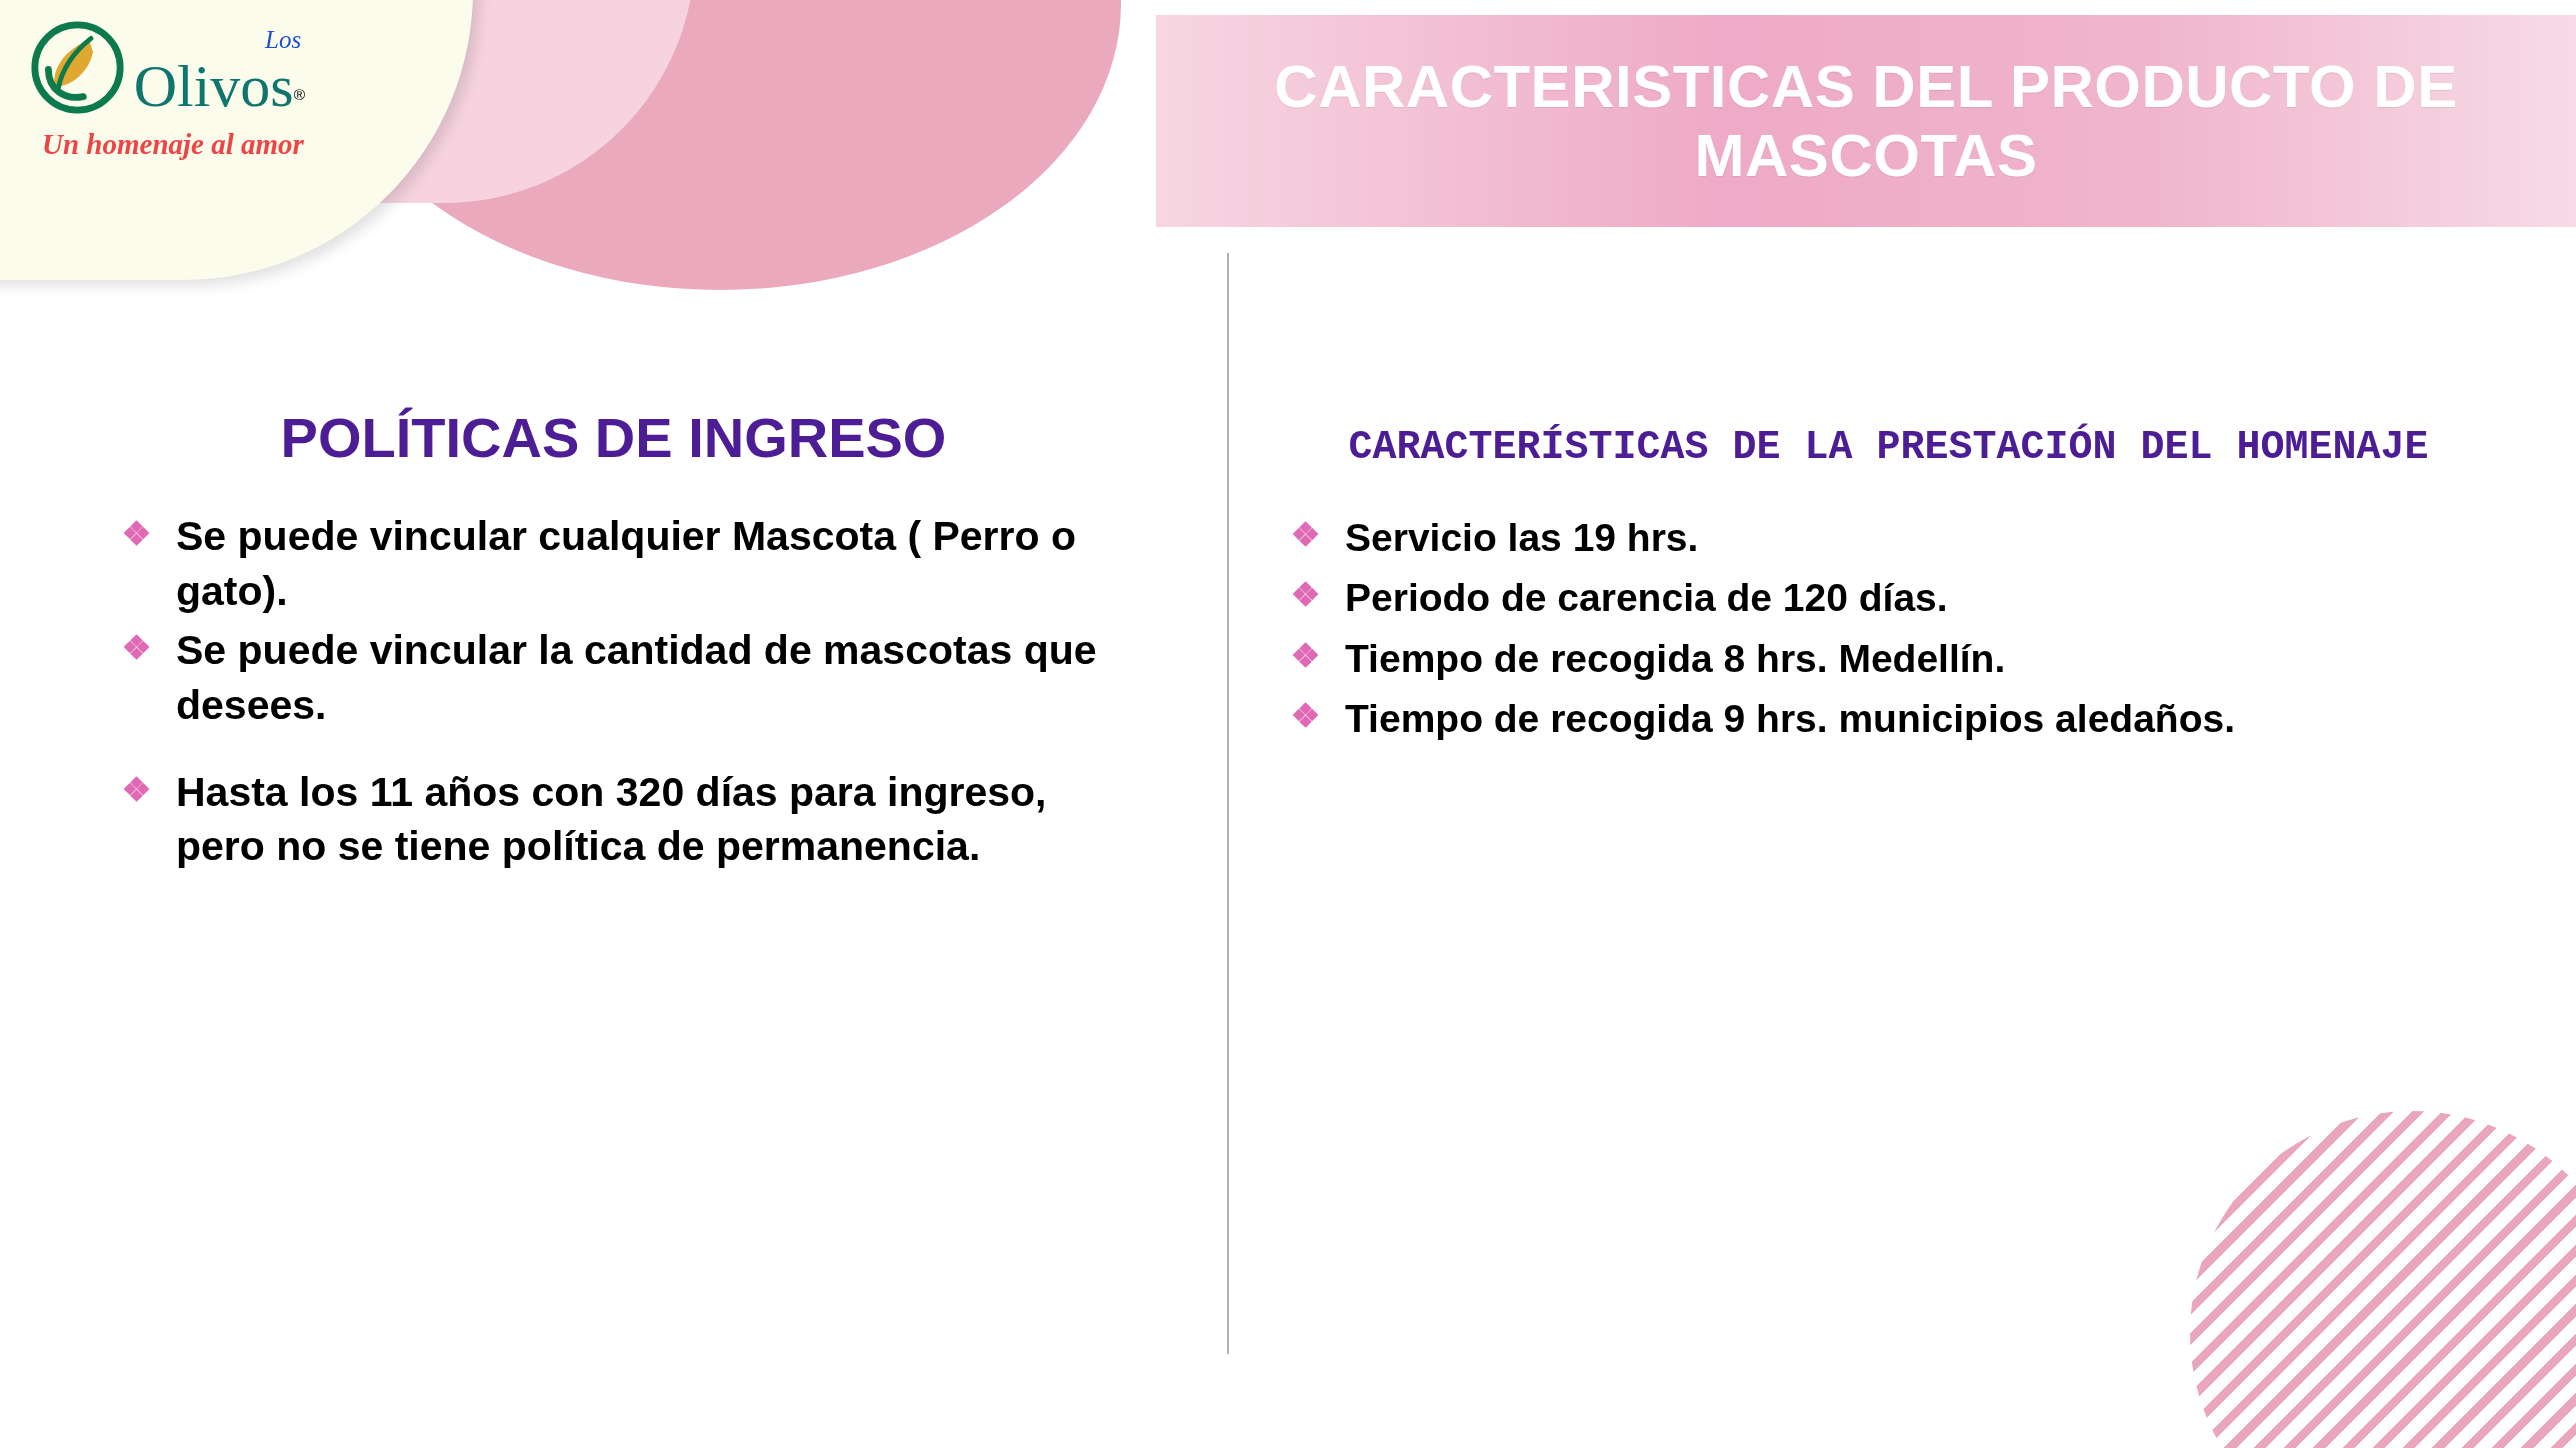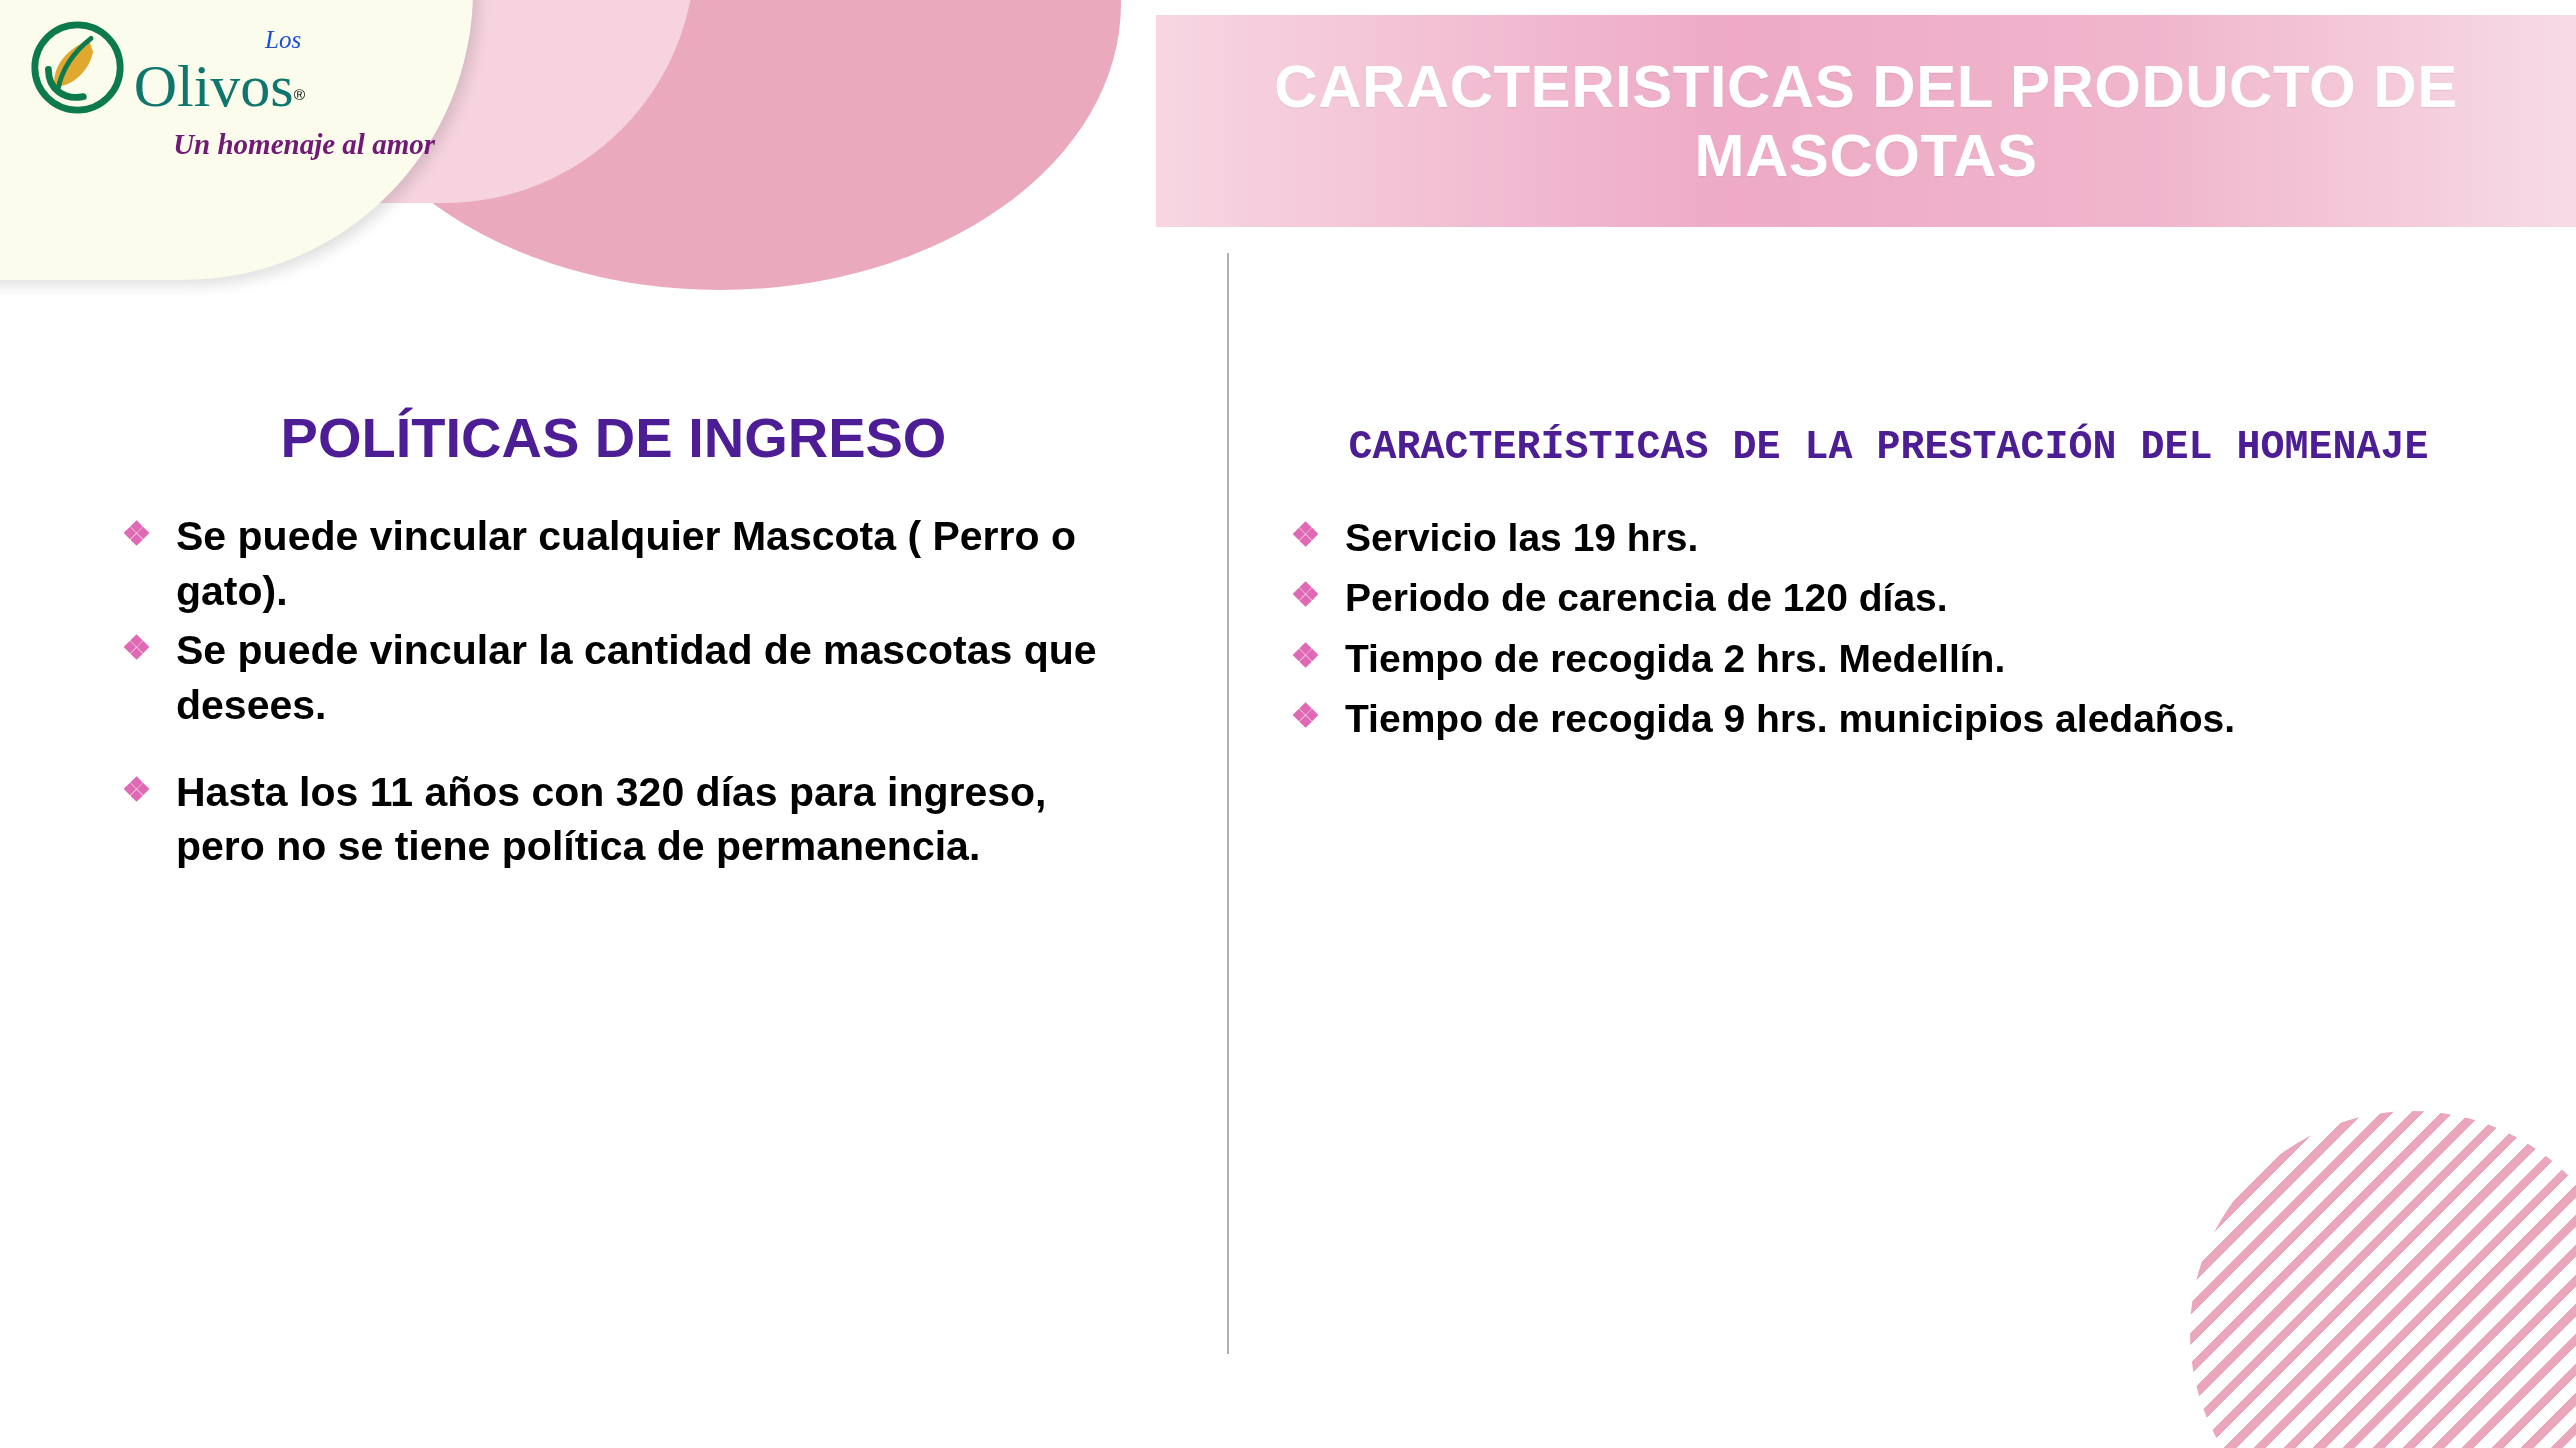--- a/index.html
+++ b/index.html
@@ -89,23 +89,22 @@
   .logo-reg {
     font-size: 15.5px;
     vertical-align: super;
   }
   .logo-tagline {
     margin-top: 11.6px;
     font-family: "Liberation Serif", serif;
     font-style: italic;
     font-weight: bold;
     font-size: 29px;
-    color: #701a75;
-    margin-left: 21px;
-    text-align: right;
+    color: #ef4444;
+    margin-left: 13px;
   }
 
   
   .header-banner {
     position: absolute;
     left: 1156px;
     top: 14.5px;
     width: 1420px;
     height: 212px;
     background: linear-gradient(90deg, #f7d6e2 0%, #eeaac6 40%, #f0b5cc 70%, #f7dbe6 100%);
@@ -267,21 +266,21 @@
     <li>
       <span class="bullet-icon">❖</span>
       <span>Servicio las 19 hrs.</span>
     </li>
     <li>
       <span class="bullet-icon">❖</span>
       <span>Periodo de carencia  de 120 días.</span>
     </li>
     <li>
       <span class="bullet-icon">❖</span>
-      <span>Tiempo de recogida 2 hrs. Medellín.</span>
+      <span>Tiempo de recogida 8 hrs. Medellín.</span>
     </li>
     <li>
       <span class="bullet-icon">❖</span>
       <span>Tiempo de recogida 9 hrs. municipios aledaños.</span>
     </li>
   </ul>
 </div>
 
 
 </body></html>

